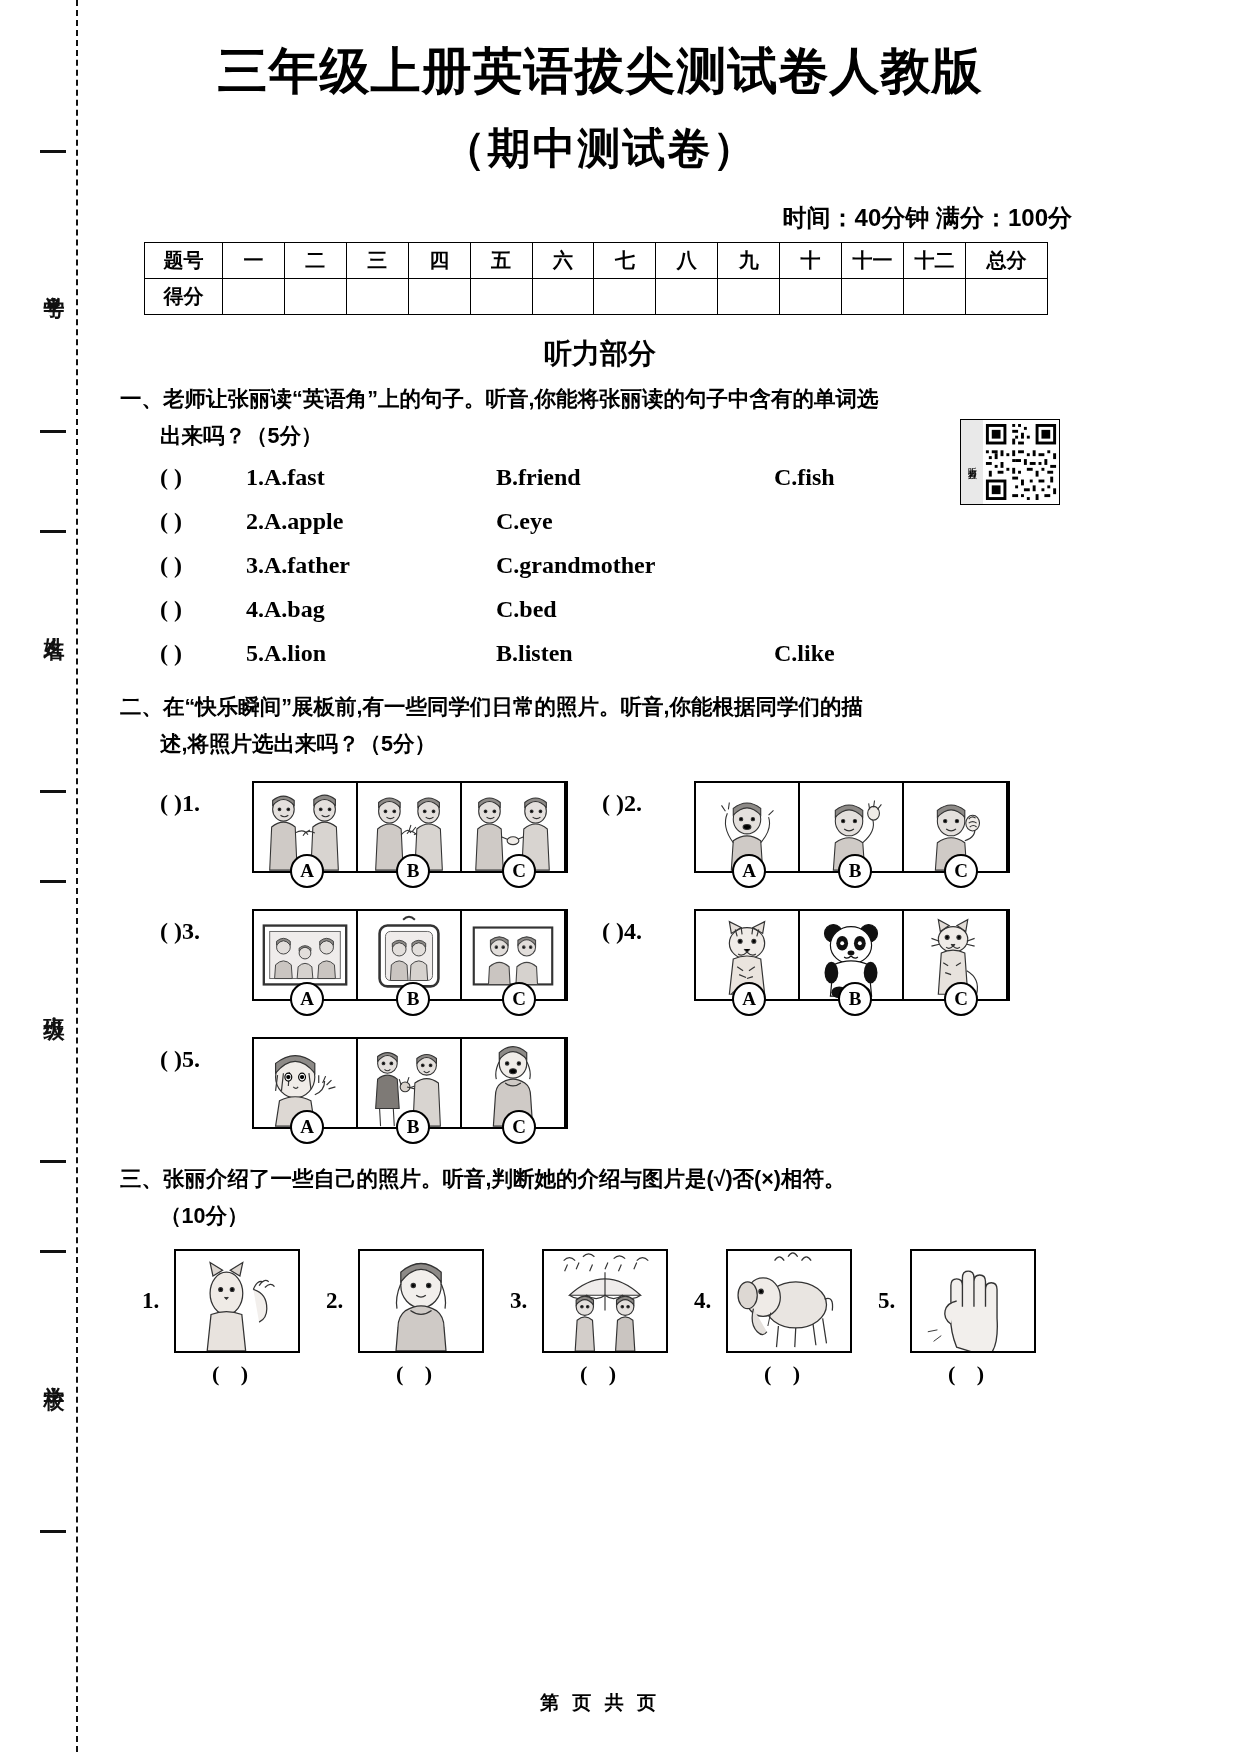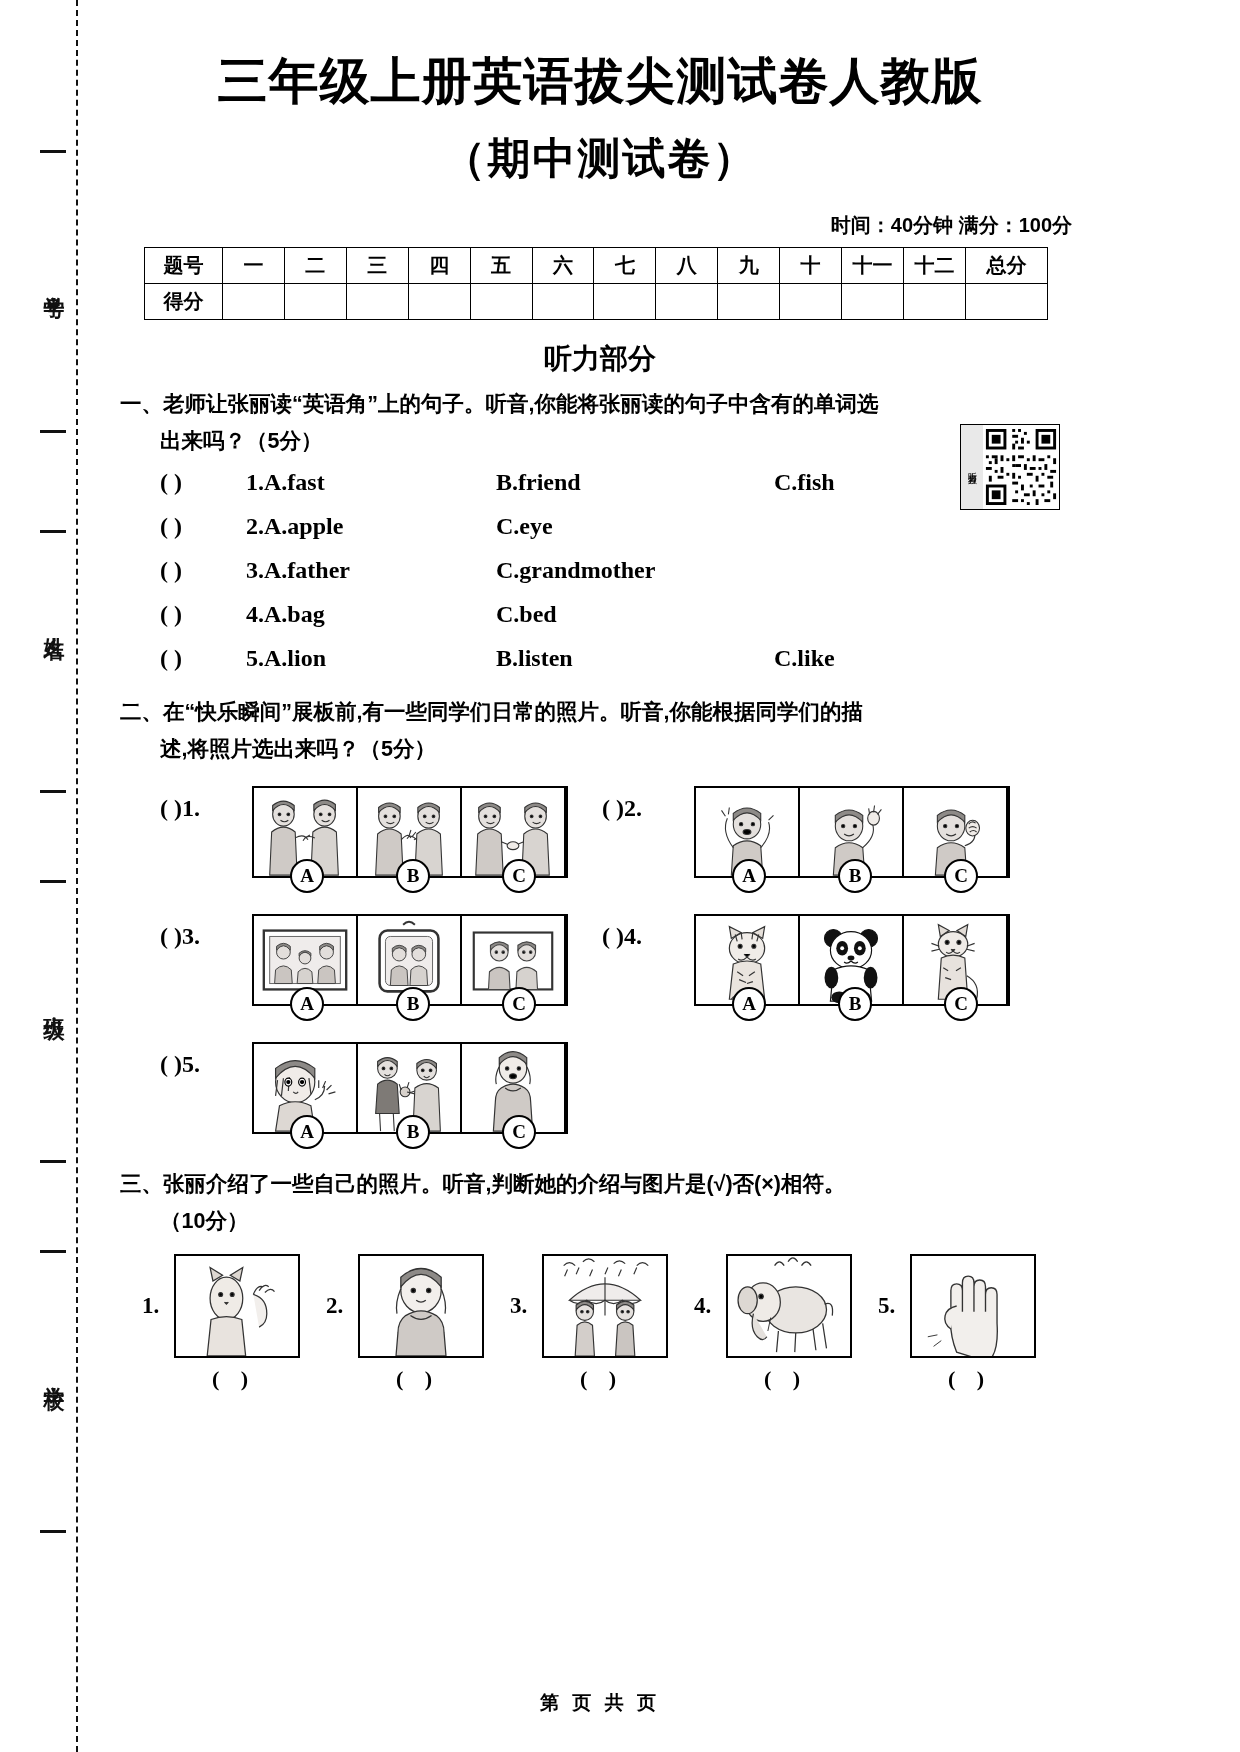--- a/index.html
+++ b/index.html
@@ -29,26 +29,26 @@
     border-top: 3px solid #111;
   }
 
   
   .col { position: absolute; left: 120px; top: 0; width: 960px; height: 1752px; }
 
   .title {
     font-family: "Liberation Sans", "DejaVu Sans", sans-serif;
     font-weight: bold; text-align: center; color: #000;
   }
-  .title-1 { font-size: 50px; line-height: 70px; margin-top: 46px; letter-spacing: 1px; }
+  .title-1 { font-size: 50px; line-height: 70px; margin-top: 36px; letter-spacing: 1px; }
   .title-2 { font-size: 43px; line-height: 64px; margin-top: 10px; letter-spacing: 2px; }
 
   .meta-line {
     font-family: "Liberation Sans", "DejaVu Sans", sans-serif;
-    font-size: 20px; font-weight: bold; text-align: right;
+    font-size: 24px; font-weight: bold; text-align: right;
     padding-right: 8px; margin-top: 22px;
   }
 
   
   table.score {
     border-collapse: collapse; width: 904px; margin: 8px 0 0 24px;
     table-layout: fixed;
   }
   table.score td {
     border: 1.6px solid #000; height: 36px; text-align: center;

